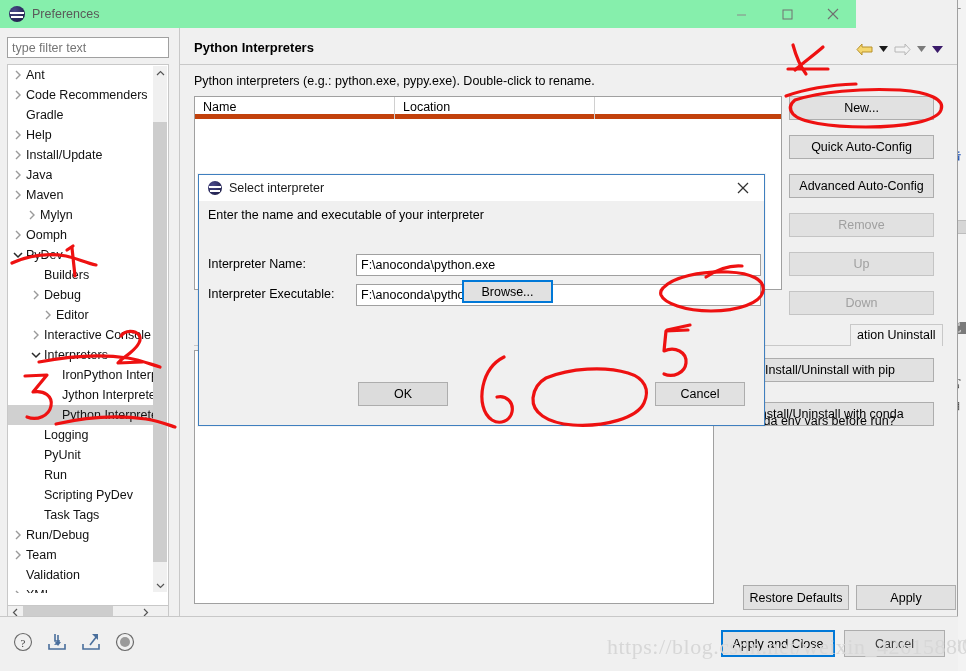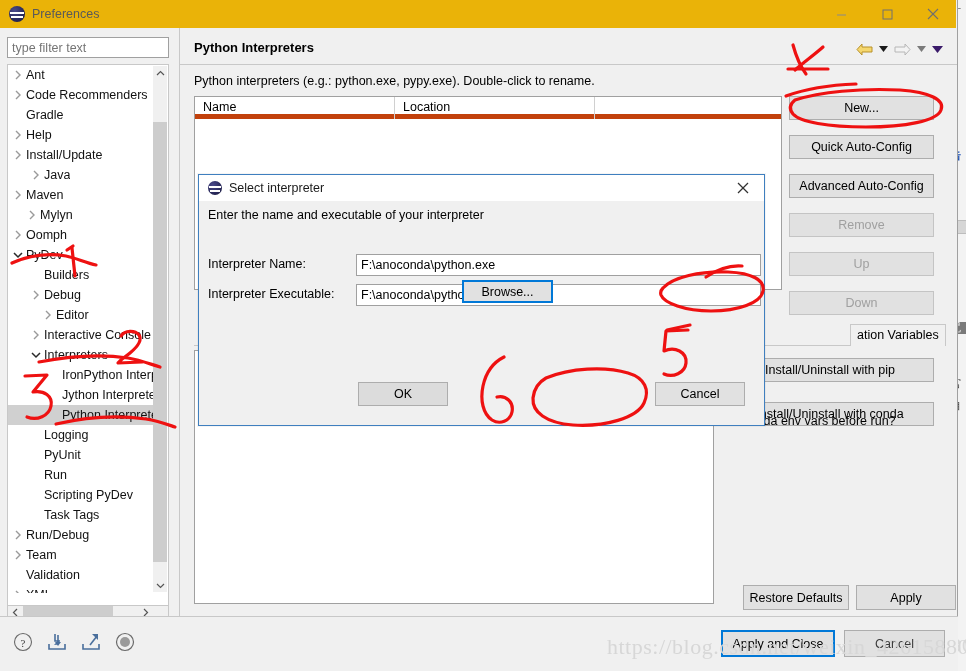--- a/index.html
+++ b/index.html
@@ -50,22 +50,22 @@
     width: 958px; height: 671px;
     background: #f0f0f0;
     border: 1px solid #a0a0a0;
     border-left: none;
     border-top: none;
   }
 
   
   #titlebar {
     position: absolute;
-    left: 0; top: 0; width: 956px; height: 28px;
-    background: #eab308;
+    left: 0; top: 0; width: 856px; height: 28px;
+    background: #86efac;
     display: flex;
     align-items: center;
   }
   #titlebar .app-icon {
     width: 16px; height: 16px;
     margin-left: 9px; margin-right: 7px;
     border-radius: 50%;
     background: radial-gradient(circle at 35% 30%, #4a4a8a 0%, #2b2b5e 55%, #1b1b3d 100%);
     position: relative;
     flex: 0 0 auto;
@@ -571,21 +571,21 @@
             <span class="tree-label">Help</span>
           </div>
           <div class="tree-item" style="padding-left: 2px;">
             <span class="tw">
               <svg width="8" height="10" viewBox="0 0 8 10">
                 <polyline points="2,1 6,5 2,9" fill="none" stroke="#9a9a9a" stroke-width="1.4"></polyline>
               </svg>
             </span>
             <span class="tree-label">Install/Update</span>
           </div>
-          <div class="tree-item" style="padding-left: 20px;">
+          <div class="tree-item" style="padding-left: 2px;">
             <span class="tw">
               <svg width="8" height="10" viewBox="0 0 8 10">
                 <polyline points="2,1 6,5 2,9" fill="none" stroke="#9a9a9a" stroke-width="1.4"></polyline>
               </svg>
             </span>
             <span class="tree-label">Java</span>
           </div>
           <div class="tree-item" style="padding-left: 2px;">
             <span class="tw">
               <svg width="8" height="10" viewBox="0 0 8 10">
@@ -791,21 +791,21 @@
     <div id="side-buttons">
       <div class="btn">New...</div>
       <div class="btn">Quick Auto-Config</div>
       <div class="btn">Advanced Auto-Config</div>
       <div class="btn disabled">Remove</div>
       <div class="btn disabled">Up</div>
       <div class="btn disabled">Down</div>
     </div>
 
     <div id="tabstrip">
-      <div class="tab">ation Variables</div>
+      <div class="tab">ation Uninstall</div>
     </div>
 
     <div id="lower-box"></div>
 
     <div id="lower-right">
       <div class="btn">Install/Uninstall with pip</div>
       <div class="btn">Install/Uninstall with conda</div>
     </div>
     <div id="conda-check">ad conda env vars before run?</div>
   </div>

